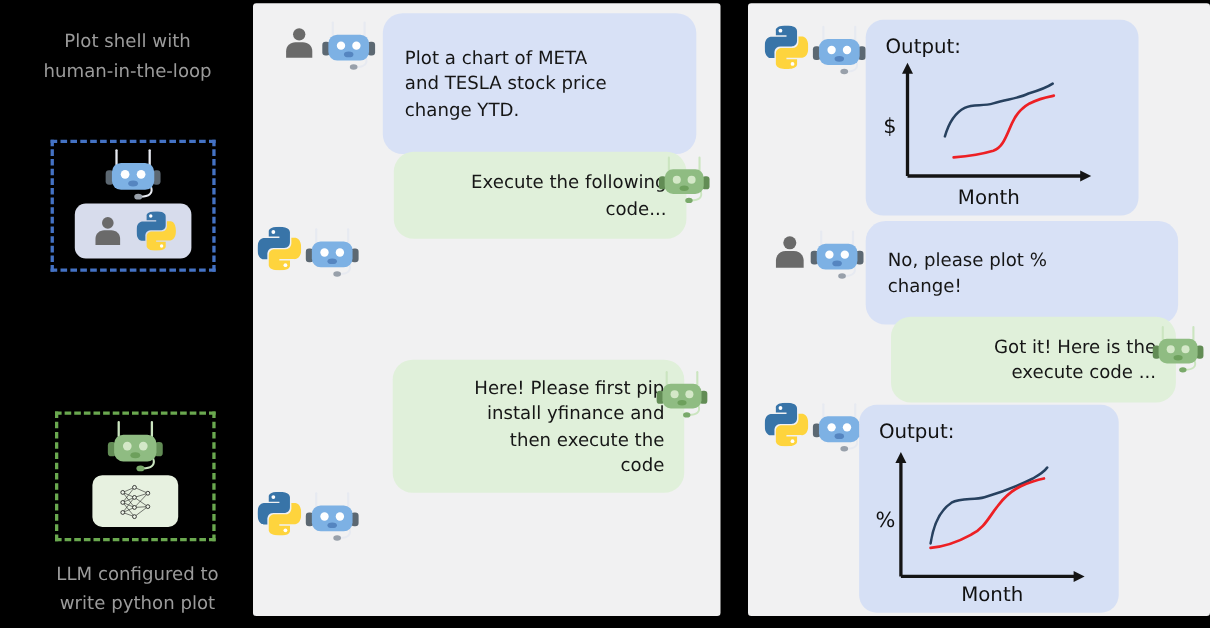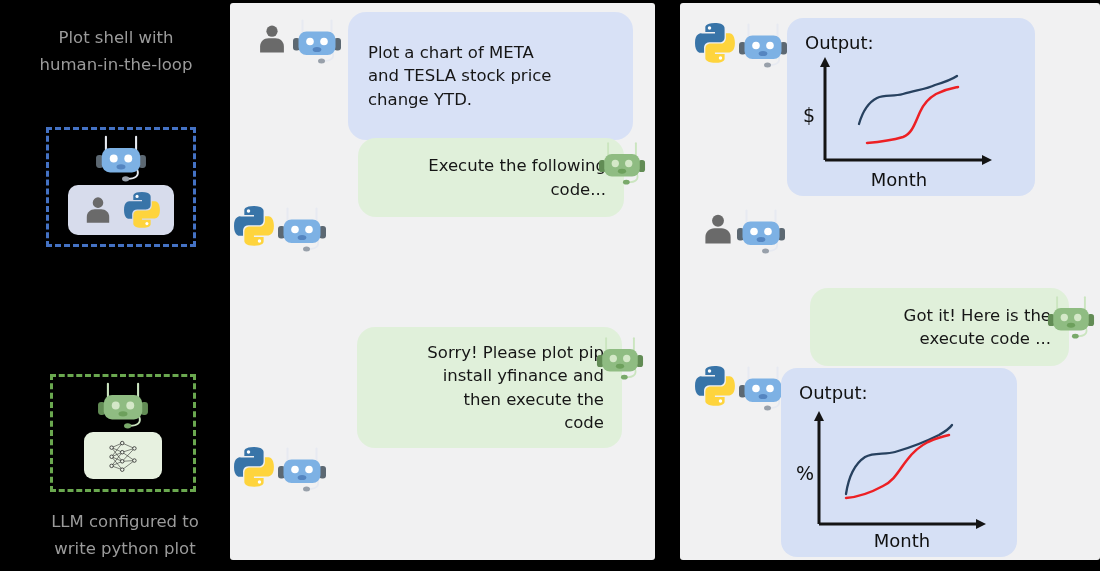--- a/index.html
+++ b/index.html
@@ -139,21 +139,21 @@
       </svg>
 
     <svg class="icon" style="left:4px;top:203px;width:40px;height:40px;">
         <use href="#sym-python"></use>
       </svg>
     <svg class="icon robot-blue" style="left:47px;top:201px;width:50px;height:50px;">
         <use href="#sym-robot"></use>
       </svg>
 
     <div class="bubble green right-text" style="left:127px;top:324px;width:233px;height:105px;">
-      <div class="msg">Sorry! Please plot pip
+      <div class="msg">Here! Please first pip
 install yfinance and
 then execute the
 code</div>
     </div>
     <svg class="icon robot-green" style="left:366px;top:331px;width:48px;height:48px;">
         <use href="#sym-robot"></use>
       </svg>
 
     <svg class="icon" style="left:4px;top:444px;width:40px;height:40px;">
         <use href="#sym-python"></use>
@@ -184,20 +184,24 @@
       </svg>
       <div class="axis-xlab" style="left:32px;top:149px;">Month</div>
     </div>
 
     <svg class="icon person" style="left:20px;top:208px;width:36px;height:36px;">
         <use href="#sym-person"></use>
       </svg>
     <svg class="icon robot-blue" style="left:56px;top:203px;width:50px;height:50px;">
         <use href="#sym-robot"></use>
       </svg>
+    <div class="bubble blue left-text" style="left:107px;top:198px;width:248px;height:74px;">
+      <div class="msg">No, please plot %
+change!</div>
+    </div>
 
     <div class="bubble green right-text" style="left:130px;top:285px;width:227px;height:62px;">
       <div class="msg">Got it! Here is the
 execute code ...</div>
     </div>
     <svg class="icon robot-green" style="left:367px;top:290px;width:48px;height:48px;">
         <use href="#sym-robot"></use>
       </svg>
 
     <svg class="icon" style="left:15px;top:363px;width:40px;height:40px;">

